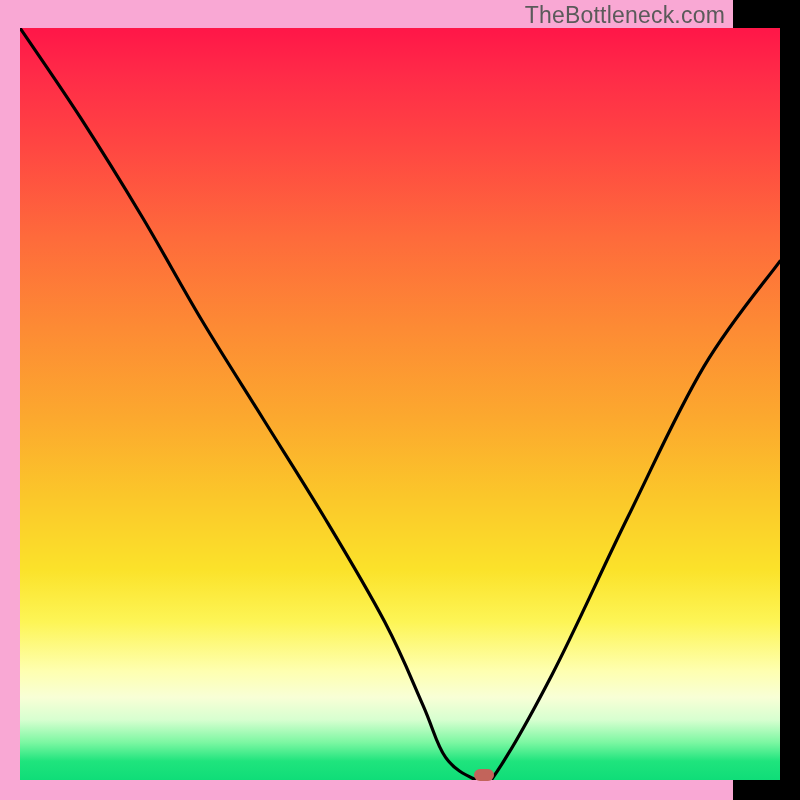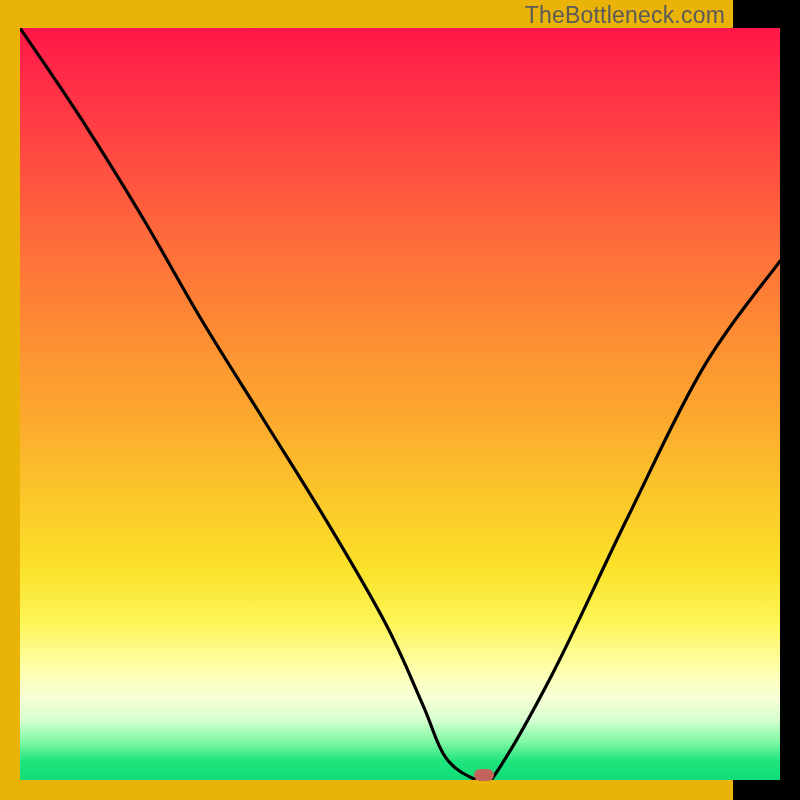--- a/index.html
+++ b/index.html
@@ -8,21 +8,21 @@
     width: 800px;
     height: 800px;
     background: #000;
     overflow: hidden;
     font-family: Arial, Helvetica, sans-serif;
   }
   .frame {
     position: relative;
     width: 733px;
     height: 800px;
-    background: #eab308;
+    background: #f9a8d4;
   }
   .watermark {
     position: absolute;
     top: 2px;
     right: 8px;
     color: #5a5a5a;
     font-size: 23px;
     font-weight: 400;
     letter-spacing: 0.2px;
     z-index: 10;

